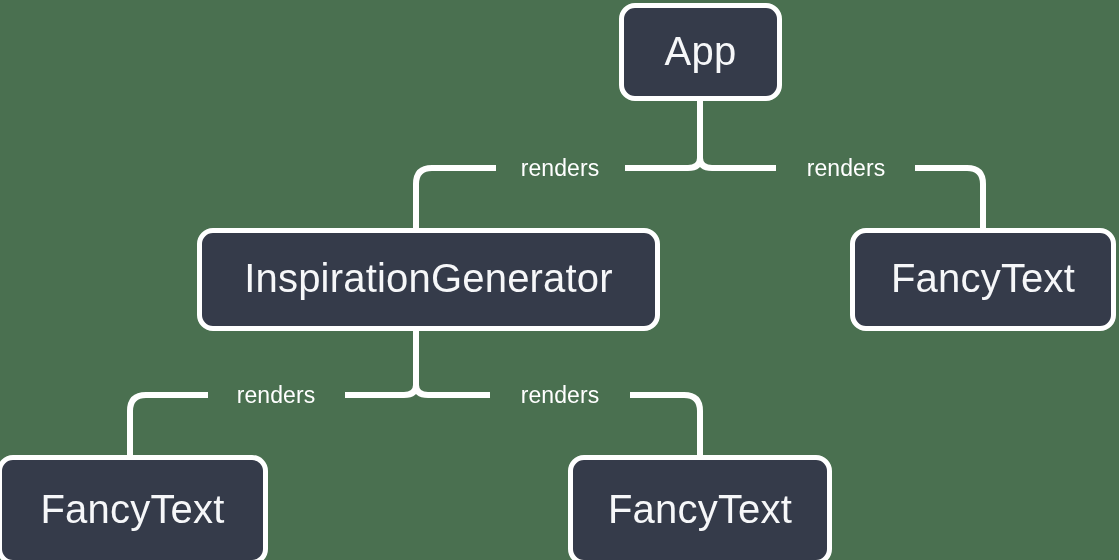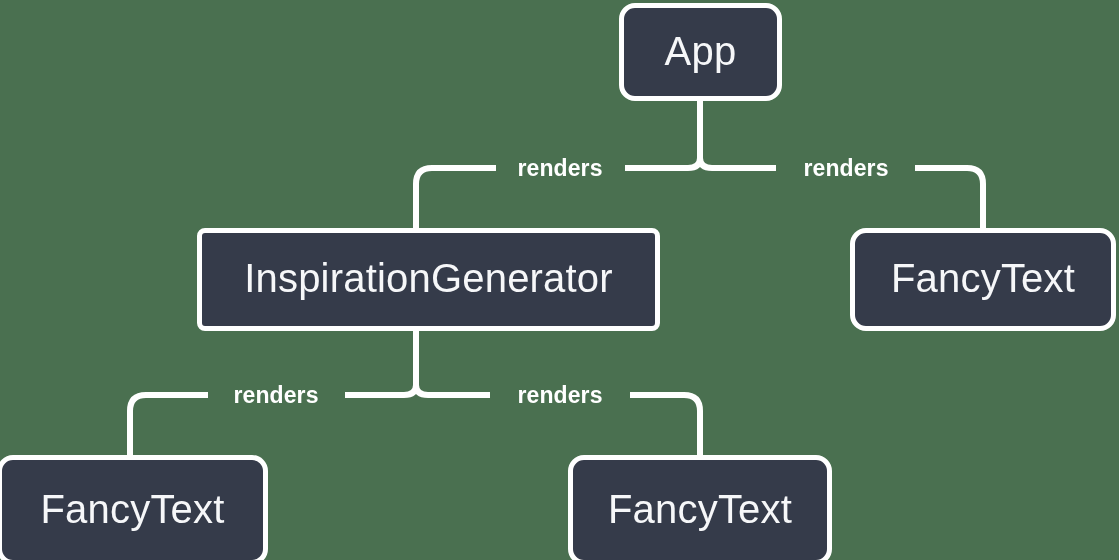--- a/index.html
+++ b/index.html
@@ -43,21 +43,21 @@
   }
   .node-label {
     display: block;
     line-height: 1;
     padding-bottom: 3px;
   }
   .edge-label {
     position: absolute;
     color: #ffffff;
     font-size: 23px;
-    font-weight: 700;
+    font-weight: 400;
     line-height: 1;
     white-space: nowrap;
     transform: translate(-50%, -50%);
     z-index: 3;
     letter-spacing: 0.1px;
   }
 </style>
 </head>
 <body>
 
@@ -84,21 +84,21 @@
 
       <path d="M 428 395 L 490 395"></path>
       <path d="M 630 395 L 684 395 Q 700 395 700 411 L 700 457"></path>
     </g>
   </svg>
 
   <div class="node" style="left:619px; top:3px; width:163px; height:98px;">
     <span class="node-label">App</span>
   </div>
 
-  <div class="node" style="left:197px; top:228px; width:463px; height:103px;border-radius:8px;">
+  <div class="node" style="left:197px; top:228px; width:463px; height:103px;">
     <span class="node-label">InspirationGenerator</span>
   </div>
 
   <div class="node" style="left:850px; top:228px; width:266px; height:103px;">
     <span class="node-label">FancyText</span>
   </div>
 
   <div class="node" style="left:-3px; top:455px; width:271px; height:110px;">
     <span class="node-label">FancyText</span>
   </div>

